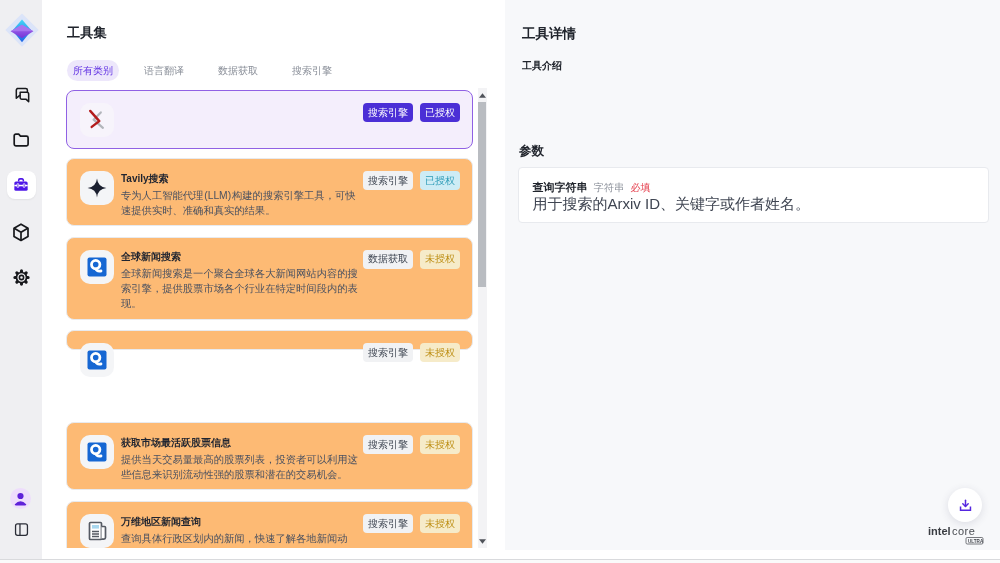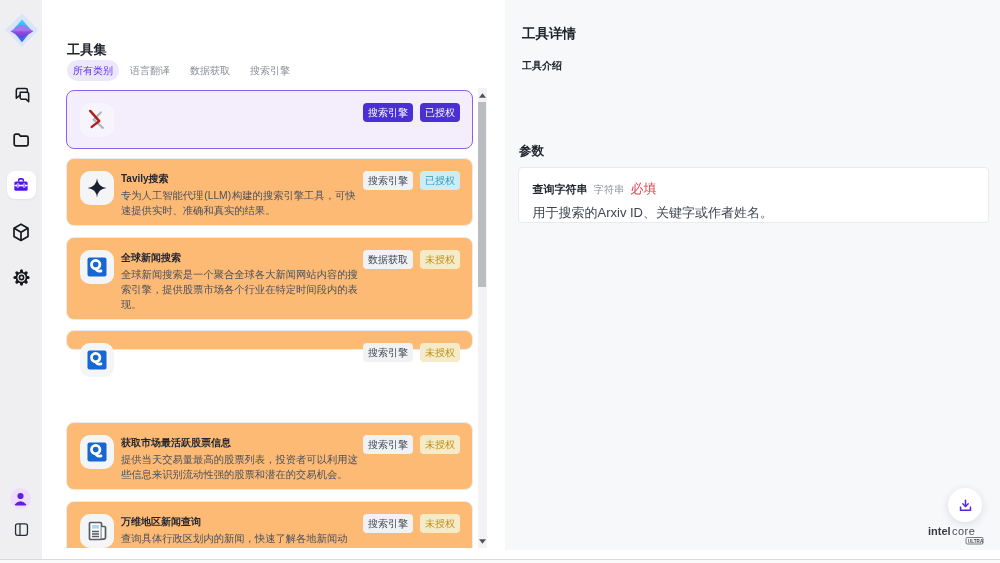--- a/index.html
+++ b/index.html
@@ -22,22 +22,22 @@
 .nav-tool-wrap { top:171px; }
 .nav-tool-btn { width:29px; height:28px; background:#ffffff; border-radius:8px;
   display:flex; align-items:center; justify-content:center; box-shadow:0 1px 2px rgba(0,0,0,.06); }
 .nav-cube { top:223px; }
 .nav-gear { top:268px; }
 .avatar { position:absolute; left:10px; top:488px; width:21px; height:21px;
   border-radius:50%; background:#eeddfc; overflow:hidden; display:flex; align-items:center; justify-content:center; }
 .nav-collapse { top:521px; }
 
 .list-panel { position:absolute; left:42px; top:0; width:463px; height:563px; background:#fff; }
-.lp-title { position:absolute; left:25px; top:41px; font-size:13.2px; font-weight:bold; color:#20242c; }
-.tabs { position:absolute; left:25px; top:60px; display:flex; gap:2px; height:21px; align-items:center; }
+.lp-title { position:absolute; left:25px; top:24px; font-size:13.2px; font-weight:bold; color:#20242c; }
+.tabs { position:absolute; left:25px; top:60px; display:flex; gap:16px; height:21px; align-items:center; }
 .tab { font-size:10px; color:#8a8f99; padding:0 9px; height:21px; line-height:21px; border-radius:10.5px; cursor:pointer; }
 .tab.active { background:#ede7fb; color:#6334e3; padding:0 6px; }
 .list-viewport { position:absolute; left:0; top:85px; width:463px; height:463px; overflow:hidden; }
 .card {
   position:absolute; left:24px; width:407px; background:#fdba74;
   border:1px solid #e8eaee; border-radius:8px; padding:12px 12px 6px 13px;
 }
 .card.selected { background:#f4eefc; border:1.5px solid #9061e4; }
 .card-icon { position:absolute; left:13px; top:12px; width:34px; height:34px;
   border-radius:10px; background:#f4f5f7; display:flex; align-items:center; justify-content:center; }
@@ -64,22 +64,22 @@
 .dp-h2-intro { position:absolute; left:17px; top:59px; font-size:10px; font-weight:bold; color:#20242c; }
 .intro-box { position:absolute; left:12.5px; top:84px; width:471px; height:38px; background:#fff;
   border:1px solid #e8eaee; border-radius:4px; display:flex; align-items:center; padding:0 12.5px; }
 .intro-text { font-size:10.3px; color:#3c4352; }
 .dp-h2-params { position:absolute; left:14px; top:143px; font-size:12.5px; font-weight:bold; color:#20242c; }
 .param-box { position:absolute; left:12.5px; top:167px; width:471px; height:56px; background:#fff;
   border:1px solid #e8eaee; border-radius:4px; padding:12px 14px; }
 .param-line1 { display:flex; align-items:baseline; }
 .param-name { font-size:11px; font-weight:bold; color:#20242c; }
 .param-type { font-size:10.3px; color:#8a8f99; margin-left:6px; }
-.param-req { font-size:13px; color:#e5404e; margin-left:6px; }
-.param-desc { font-size:13px; color:#3f4552; margin-top:6px; }
+.param-req { font-size:10px; color:#e5404e; margin-left:6px; }
+.param-desc { font-size:15px; color:#3f4552; }
 
 .fab { position:absolute; left:948px; top:488px; width:34px; height:34px; border-radius:50%;
   background:#fff; box-shadow:0 2px 8px rgba(60,60,90,.14); display:flex; align-items:center; justify-content:center; z-index:6; }
 .brand { position:absolute; left:928px; top:523px; z-index:6; }
 
 .bottom-edge { position:absolute; left:0; top:559px; width:1000px; height:4px;
   background:#fafafa; border-top:1px solid #d9dadd; z-index:9; }
 </style>
 </head>
 <body>
@@ -181,21 +181,21 @@
         </div>
         <div class="card-body">
           <div class="card-title">Tavily搜索</div>
           <div class="card-desc">专为人工智能代理 (LLM) 构建的搜索引擎工具，可快速提供实时、准确和真实的结果。</div>
         </div>
         <div class="badges">
           <span class="badge cat">搜索引擎</span>
           <span class="badge auth-yes">已授权</span>
         </div>
       </div>
-      <div class="card" style="top: 151.5px;">
+      <div class="card" style="top: 151.5px; font-family: Liberation Mono, monospace;">
         <div class="card-icon">
           <svg width="34" height="34" viewBox="0 0 34 34">
             <rect x="7.5" y="7.5" width="19" height="19" rx="2" fill="#1667d3"></rect>
             <circle cx="15.7" cy="14.6" r="4.2" fill="none" stroke="#ffffff" stroke-width="2.8"></circle>
             <path d="M16 18.8 q.6 2.9 5 2.2" fill="none" stroke="#ffffff" stroke-width="2.8" stroke-linecap="round"></path>
           </svg>
         </div>
         <div class="card-body">
           <div class="card-title">全球新闻搜索</div>
           <div class="card-desc">全球新闻搜索是一个聚合全球各大新闻网站内容的搜索引擎，提供股票市场各个行业在特定时间段内的表现。</div>

